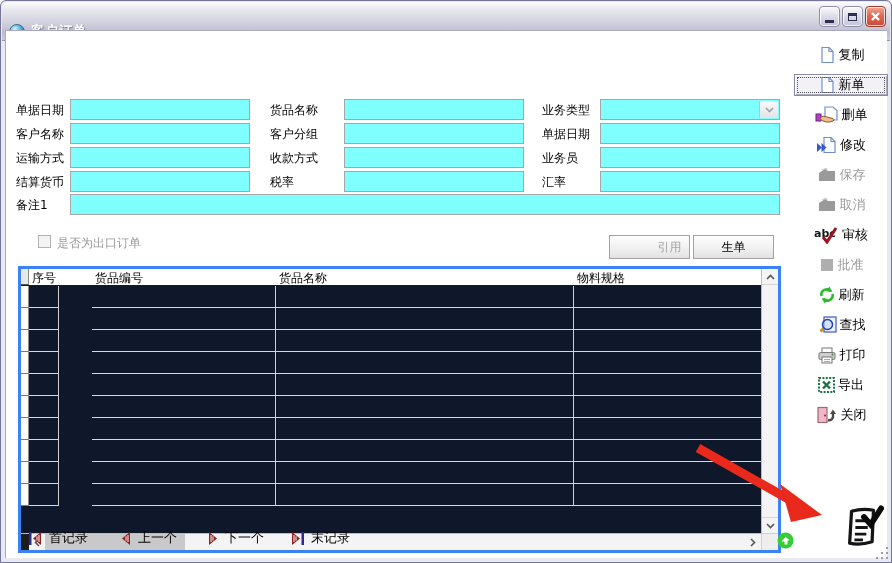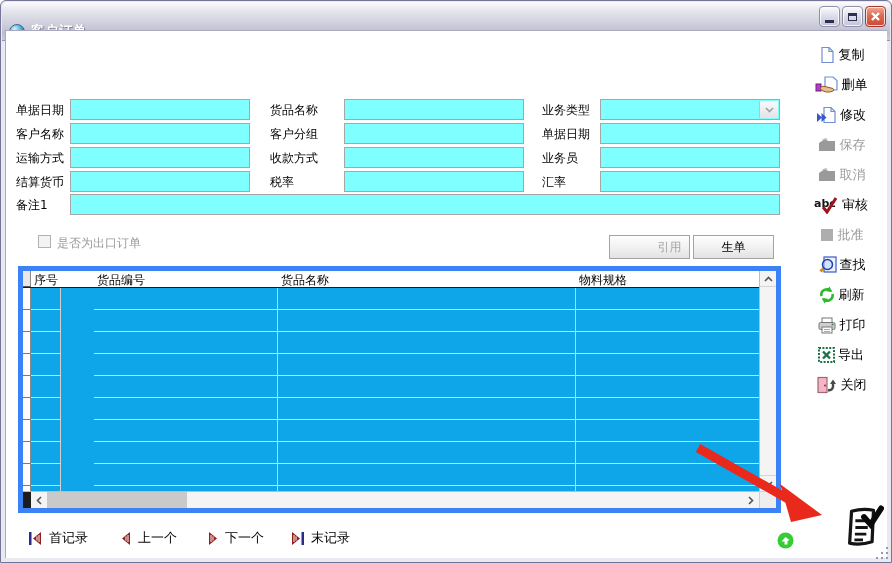--- a/index.html
+++ b/index.html
@@ -47,21 +47,21 @@
   .pbtn{position:absolute;width:81px;height:24px;border:1px solid #a3a3a3;
     background:linear-gradient(180deg,#fefefe,#efefef 60%,#e2e2e2);
     font-size:12px;display:flex;align-items:center;justify-content:center;cursor:pointer;}
   .pbtn.disabled{color:#a5a5a5;cursor:default;padding-left:40px;}
 
   
   .cbx{position:absolute;width:13px;height:13px;border:1px solid #b2b2b2;background:#f3f3f3;}
   .cbx-label{position:absolute;color:#9a9a9a;font-size:12px;}
 
   
-  .grid{position:absolute;left:16px;top:264px;width:763px;height:247px;border:5px solid #3b82f6;background:#0ea5e9;}
+  .grid{position:absolute;left:16px;top:264px;width:763px;height:287px;border:3px solid #3b82f6;background:#0f172a;}
   .grid-header{position:absolute;left:0;top:0;right:17px;height:17px;display:flex;
     border-bottom:1px solid #1a1a1a;background:#fff;}
   .hcell{font-size:12px;color:#000;padding:1px 0 0 3px;white-space:nowrap;overflow:hidden;}
   .corner{background:#e8e8e8;border-right:1px solid #8a8a8a;border-bottom:1px solid #555;}
   .c0{width:8px;flex:none;}
   .c1{width:30px;flex:none;}
   .c2{width:184px;flex:none;margin-left:33px;}
   .c3{width:298px;flex:none;}
   .c4{flex:1;}
   .grid-body{position:absolute;left:0;top:17px;right:17px;bottom:17px;overflow:hidden;}
@@ -316,20 +316,29 @@
       <div class="side-btn">
         <span class="icn">
             <svg width="18" height="18" viewBox="0 0 18 18">
               <path d="M4 1.5 h7 l4 4 V16.5 H4 Z" fill="#fff" stroke="#6f8fd2" stroke-width="1.2"></path>
               <path d="M11 1.5 v4 h4" fill="none" stroke="#6f8fd2" stroke-width="1.2"></path>
             </svg>
           </span>
         <span>复制</span>
       </div>
 
+      <div class="side-btn focused">
+        <span class="icn">
+            <svg width="18" height="18" viewBox="0 0 18 18">
+              <path d="M4 1.5 h7 l4 4 V16.5 H4 Z" fill="#fff" stroke="#6f8fd2" stroke-width="1.2"></path>
+              <path d="M11 1.5 v4 h4" fill="none" stroke="#6f8fd2" stroke-width="1.2"></path>
+            </svg>
+          </span>
+        <span>新单</span>
+      </div>
 
       <div class="side-btn">
         <span class="icn">
             <svg width="24" height="18" viewBox="0 0 24 18">
               <path d="M10 1 h8 l4 3.5 V14 H10 Z" fill="#fff" stroke="#6f8fd2" stroke-width="1.2"></path>
               <rect x="1" y="8" width="5" height="7" fill="#b23ecb" stroke="#6e1f80"></rect>
               <path d="M5 13 q6 5 13 2 q2 -1 0 -2.5 l-8 -2 q-4 -1 -5 2.5 Z" fill="#e9bd8d" stroke="#8a5a20"></path>
             </svg>
           </span>
         <span>删单</span>
@@ -381,39 +390,39 @@
         <span class="icn">
             <svg width="16" height="16" viewBox="0 0 16 16">
               <rect x="2" y="2" width="12" height="12" fill="#aeaeae"></rect>
             </svg>
           </span>
         <span>批准</span>
       </div>
 
       <div class="side-btn">
         <span class="icn">
-            <svg width="20" height="18" viewBox="0 0 20 18">
-              <rect x="7" y="1" width="12" height="15" fill="#eef4ff" stroke="#3a57c8" stroke-width="1.2"></rect>
-              <line x1="3.5" y1="15.5" x2="7" y2="12" stroke="#c8921f" stroke-width="3"></line>
-              <circle cx="10.5" cy="8.5" r="5" fill="rgba(190,215,255,0.55)" stroke="#2244aa" stroke-width="1.5"></circle>
-            </svg>
-          </span>
-        <span>查找</span>
-      </div>
-
-      <div class="side-btn">
-        <span class="icn">
             <svg width="18" height="18" viewBox="0 0 18 18">
               <path d="M3.5 10 A5.5 5.5 0 0 1 13 5.2" fill="none" stroke="#2db82d" stroke-width="2.6"></path>
               <path d="M11.5 0.5 l2.5 5.5 -6 -0.8 Z" fill="#2db82d"></path>
               <path d="M14.5 8 A5.5 5.5 0 0 1 5 12.8" fill="none" stroke="#2db82d" stroke-width="2.6"></path>
               <path d="M6.5 17.5 L4 12 l6 0.8 Z" fill="#2db82d"></path>
             </svg>
           </span>
         <span>刷新</span>
+      </div>
+
+      <div class="side-btn">
+        <span class="icn">
+            <svg width="20" height="18" viewBox="0 0 20 18">
+              <rect x="7" y="1" width="12" height="15" fill="#eef4ff" stroke="#3a57c8" stroke-width="1.2"></rect>
+              <line x1="3.5" y1="15.5" x2="7" y2="12" stroke="#c8921f" stroke-width="3"></line>
+              <circle cx="10.5" cy="8.5" r="5" fill="rgba(190,215,255,0.55)" stroke="#2244aa" stroke-width="1.5"></circle>
+            </svg>
+          </span>
+        <span>查找</span>
       </div>
 
       <div class="side-btn">
         <span class="icn">
             <svg width="20" height="17" viewBox="0 0 20 17">
               <rect x="5" y="1" width="10" height="5" fill="#fff" stroke="#777"></rect>
               <rect x="2" y="5.5" width="16" height="7" rx="1.5" fill="#cfcfcf" stroke="#777"></rect>
               <circle cx="15.5" cy="7.5" r="1" fill="#3a8a3a"></circle>
               <rect x="5" y="10" width="10" height="6" fill="#fff" stroke="#777"></rect>
               <path d="M7 12.5 h6 M7 14.5 h6" stroke="#aaa"></path>

